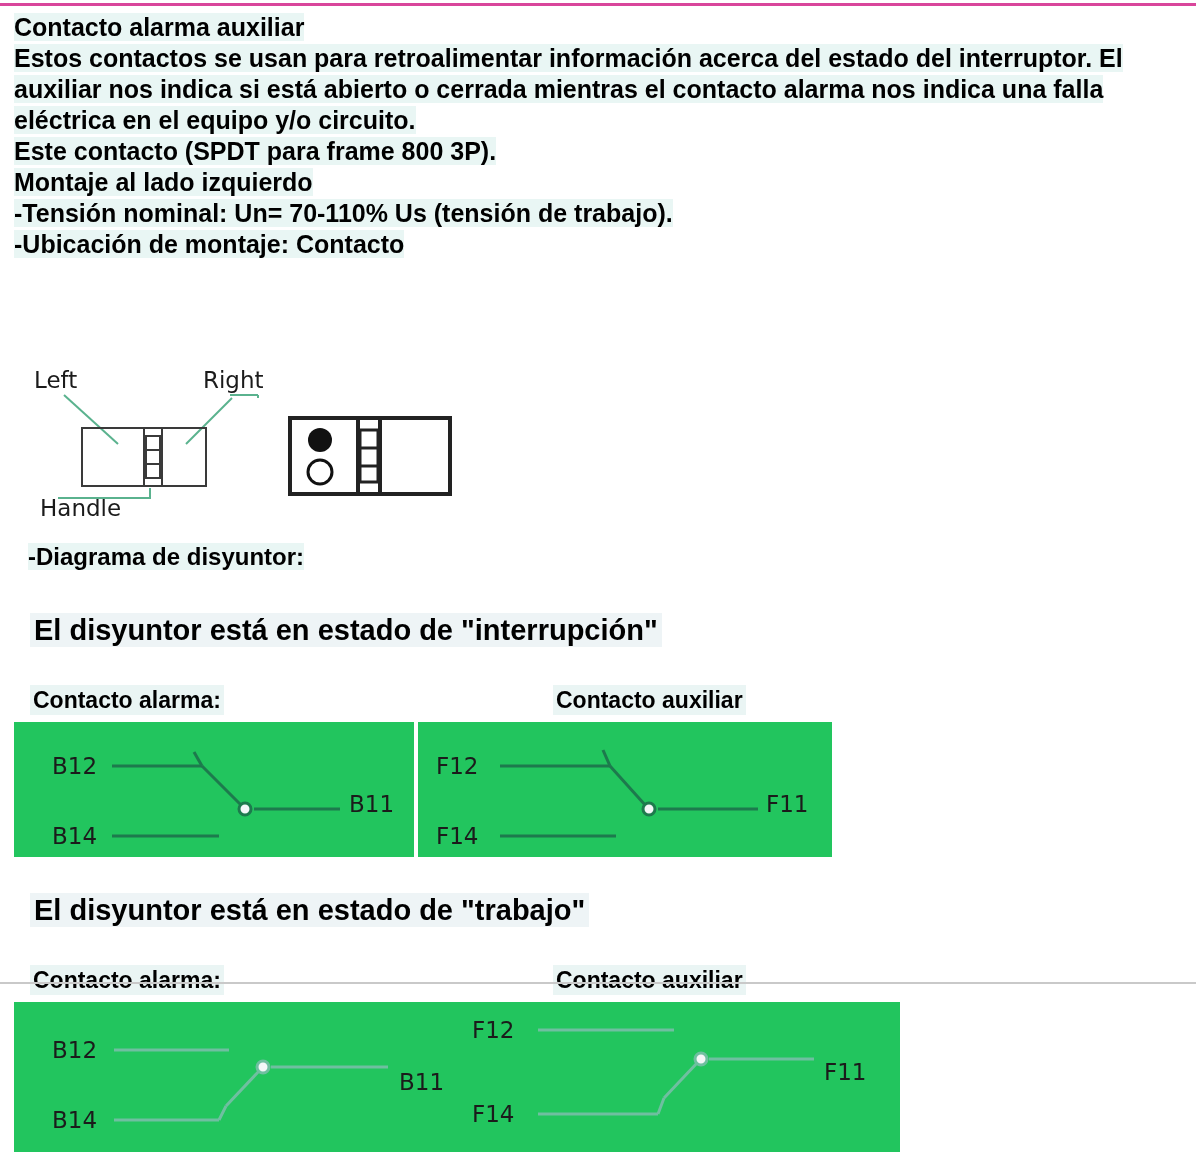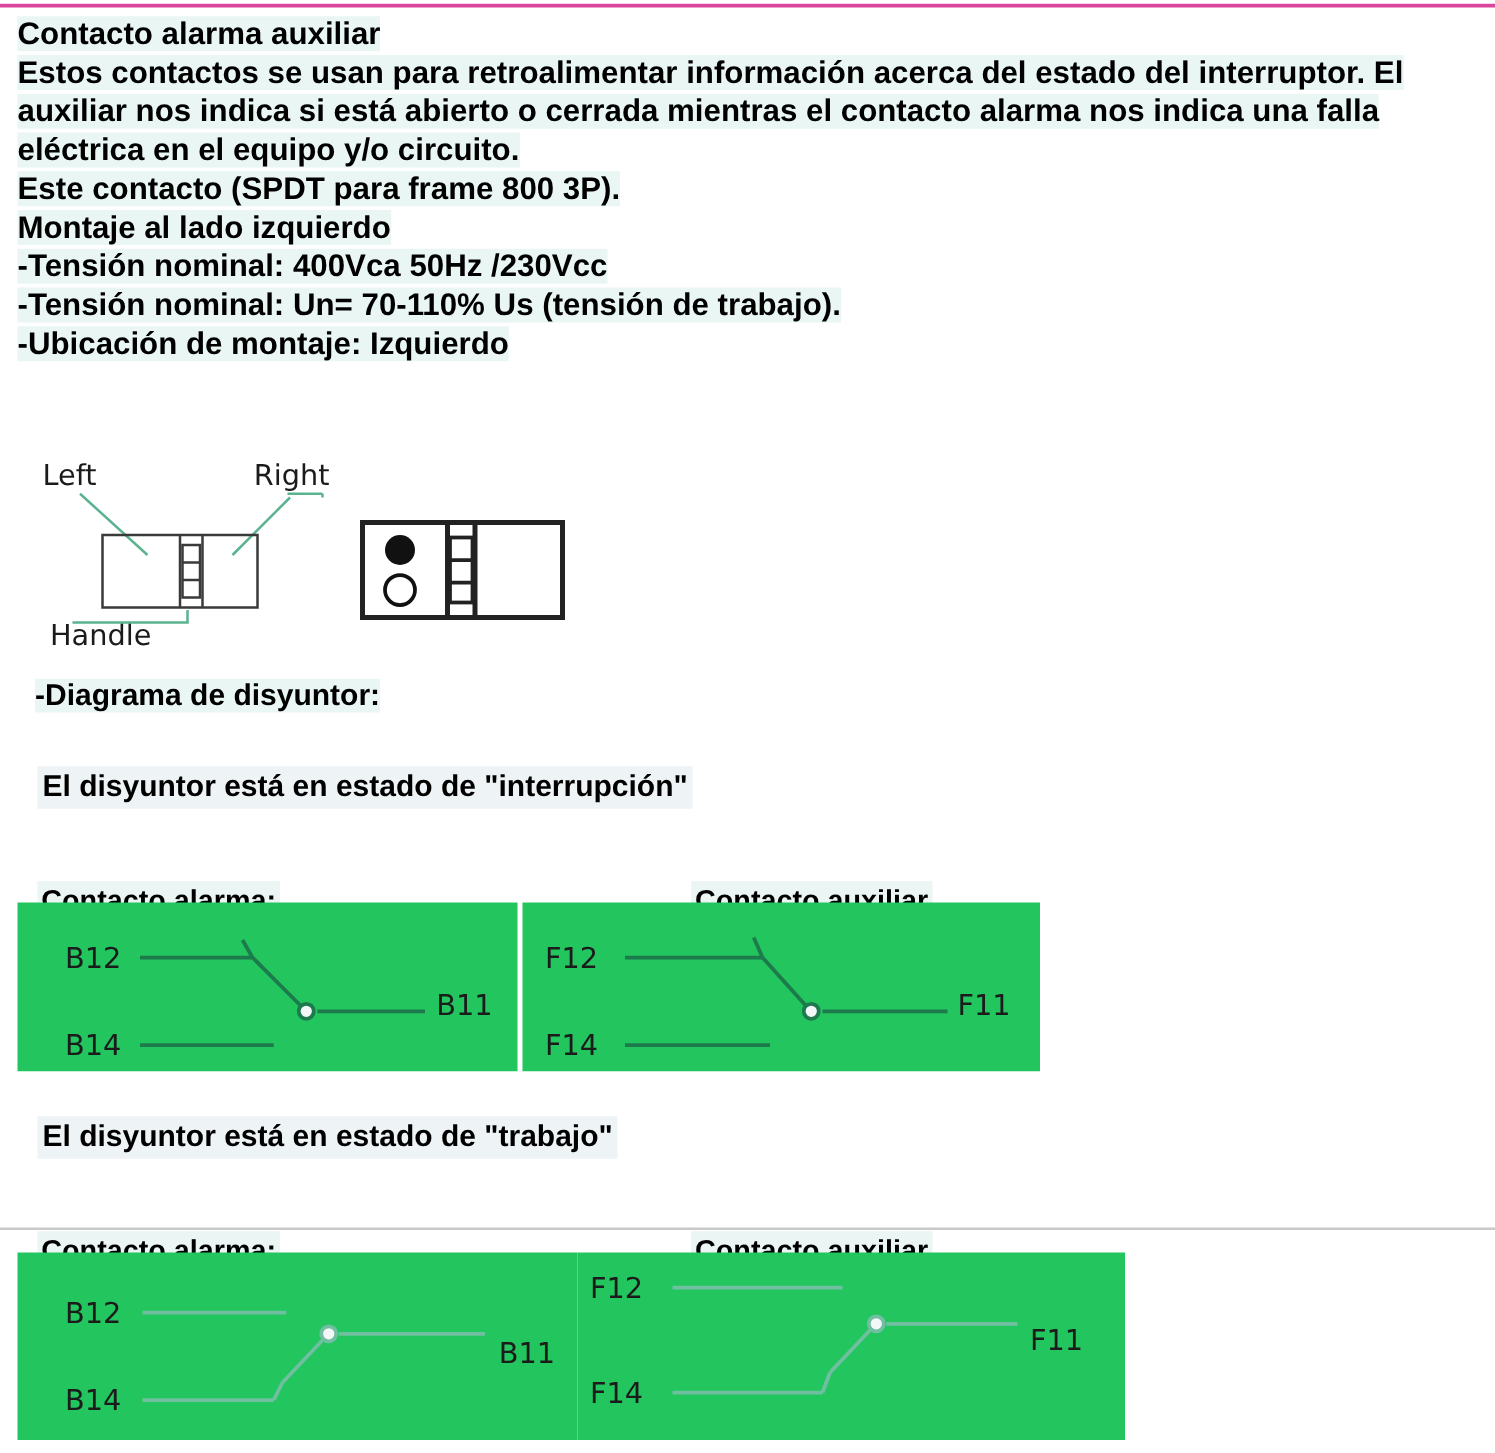--- a/index.html
+++ b/index.html
@@ -77,34 +77,33 @@
     top: 542px;
     font-weight: bold;
     font-size: 24px;
     line-height: 30px;
   }
 
   
   .state-title {
     position: absolute;
     font-weight: bold;
-    font-size: 24px;
+    font-size: 29px;
     line-height: 30px;
     background: #eef4f6;
     padding: 2px 4px;
   }
   .state-title.t1 { left: 30px; top: 613px; }
   .state-title.t2 { left: 30px; top: 893px; }
 
   .sub-label {
     position: absolute;
     font-weight: bold;
     font-size: 23px;
     line-height: 28px;
-    margin-top: 20px;
   }
   .sub-label.alarm1 { left: 30px; top: 685px; background: #eaf5f4; padding: 1px 3px; }
   .sub-label.aux1   { left: 553px; top: 685px; background: #eaf5f4; padding: 1px 3px; }
   .sub-label.alarm2 { left: 30px; top: 965px; background: #eaf5f4; padding: 1px 3px; }
   .sub-label.aux2   { left: 553px; top: 965px; background: #eaf5f4; padding: 1px 3px; }
 
   .schem {
     position: absolute;
     background: #22c55e;
   }
@@ -125,23 +124,22 @@
 
 <div class="page">
 
   <div class="top-rule"></div>
 
   <div class="intro">
     <p><span class="hl">Contacto alarma auxiliar</span></p>
     <p><span class="hl">Estos contactos se usan para retroalimentar información acerca del estado del interruptor. El auxiliar nos indica si está abierto o cerrada mientras el contacto alarma nos indica una falla eléctrica en el equipo y/o circuito.</span></p>
     <p><span class="hl">Este contacto (SPDT para frame 800 3P).</span></p>
     <p><span class="hl">Montaje al lado izquierdo</span></p>
-    <p><span class="hl">-Tensión nominal: 400Vca 50Hz /230Vcc</span></p>
     <p><span class="hl">-Tensión nominal: Un= 70-110% Us (tensión de trabajo).</span></p>
-    <p><span class="hl">-Ubicación de montaje: Izquierdo</span></p>
+    <p><span class="hl">-Ubicación de montaje: Contacto</span></p>
   </div>
 
   <div class="mount-fig">
     <svg width="480" height="175" viewBox="0 0 480 175" xmlns="http://www.w3.org/2000/svg">
 
       <text x="16" y="20" class="node-label" font-size="21" fill="#111">Left</text>
       <text x="185" y="20" class="node-label" font-size="21" fill="#111">Right</text>
       <text x="22" y="148" class="node-label" font-size="21" fill="#111">Handle</text>
 
       <path d="M46 27 L100 76" stroke="#5ab28e" stroke-width="2" fill="none"></path>

